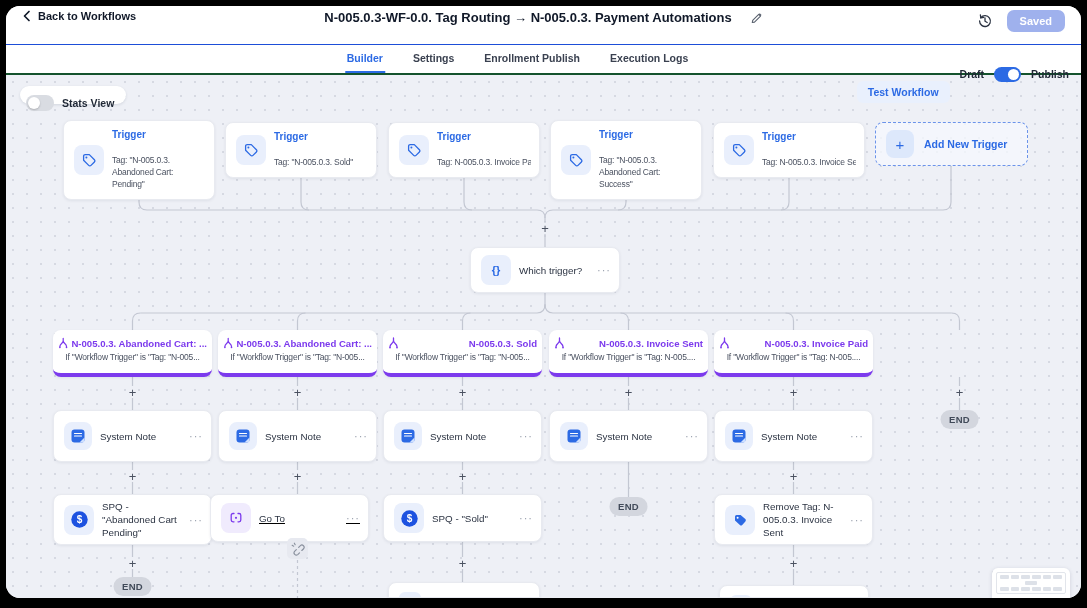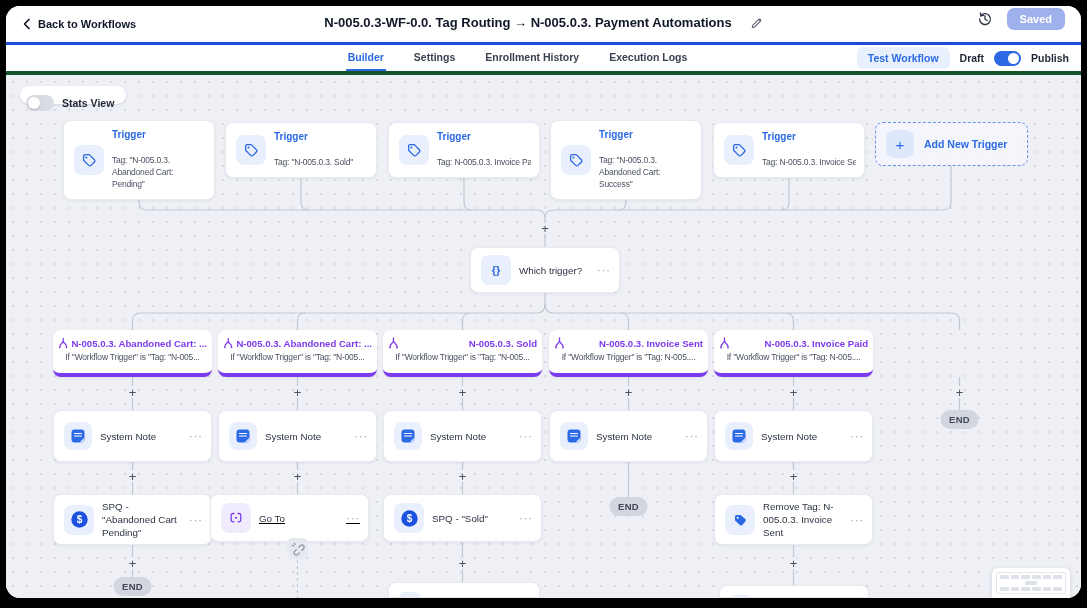--- a/index.html
+++ b/index.html
@@ -1,33 +1,33 @@
 <!DOCTYPE html>
 <html><head>
 <meta charset="utf-8">
 <style>
   * { margin:0; padding:0; box-sizing:border-box; }
   html,body { width:1087px; height:608px; background:#000; font-family:"Liberation Sans", sans-serif; overflow:hidden; }
   .frame { position:absolute; left:6px; top:6px; width:1075px; height:592px; background:#fff; border-radius:14px; overflow:hidden; }
 
   
-  .hdr { position:relative; height:39px; display:flex; align-items:flex-end; padding:12px 16px; border-bottom:3px solid #1d4ed8; background:#fff; z-index:5; }
+  .hdr { position:relative; height:39px; display:flex; align-items:flex-start; padding:4px 16px; border-bottom:1px solid #1d4ed8; background:#fff; z-index:5; }
   .back { display:flex; align-items:center; gap:7px; font-size:11px; font-weight:700; color:#101828; cursor:pointer; }
   .title-wrap { position:absolute; left:50%; transform:translateX(-50%); display:flex; align-items:center; gap:19px; }
   .wf-title { font-size:13px; font-weight:700; color:#101828; white-space:nowrap; }
   .hdr-right { margin-left:auto; display:flex; align-items:center; gap:14px; }
   .saved-btn { background:#9fb1ed; color:#fff; font-size:11px; font-weight:700; border:none; border-radius:7px; padding:5px 13px; }
 
   
-  .tabbar { position:relative; height:30px; border-bottom:4px solid #14532d; background:#fff; display:flex; align-items:center; z-index:5; }
+  .tabbar { position:relative; height:30px; border-bottom:2px solid #14532d; background:#fff; display:flex; align-items:flex-start; z-index:5; }
   .tabs { position:absolute; left:50%; transform:translateX(-50%); margin-left:-26px; display:flex; gap:26px; height:100%; align-items:stretch; }
   .tab { font-size:10.5px; font-weight:600; color:#3a4150; display:flex; align-items:center; padding:0 2px; border-bottom:2px solid transparent; cursor:pointer; }
   .tab.active { color:#2c6ae4; border-bottom-color:#2c6ae4; }
   .tab-right { margin-left:auto; display:flex; align-items:center; gap:10px; padding-right:12px; }
-  .test-btn { background:#e9f0fd; color:#2c6ae4; border:none; border-radius:6px; font-size:10.5px; font-weight:700; padding:5px 11px; }
+  .test-btn { background:#e9f0fd; color:#2c6ae4; border:none; border-radius:6px; font-size:10.5px; font-weight:700; padding:5px 11px;margin-top:36px; }
   .pub-toggle { width:27px; height:15px; border-radius:8px; background:#2c6ae4; position:relative; cursor:pointer; }
   .pub-toggle .knob { position:absolute; right:2px; top:2px; width:11px; height:11px; border-radius:50%; background:#fff; }
   .tg-label { font-size:10.5px; font-weight:600; color:#1f2735; }
 
   
   .canvas { position:absolute; left:0; top:69px; width:1075px; height:523px; background-color:#eef0f6;
             background-image:radial-gradient(#d6d9e2 1px, transparent 1.2px); background-size:14px 14px; }
   .wires { position:absolute; left:0; top:0; pointer-events:none; }
   .plus { position:absolute; transform:translate(-50%,-50%); color:#4a5160; font-size:13px; line-height:1; }
 
@@ -93,21 +93,21 @@
         <path d="M8 5 v3.2 l2.2 1.3" fill="none" stroke="#2b3342" stroke-width="1.3" stroke-linecap="round"></path>
       </svg>
       <button class="saved-btn">Saved</button>
     </div>
   </div>
 
   <div class="tabbar">
     <div class="tabs">
       <div class="tab active">Builder</div>
       <div class="tab">Settings</div>
-      <div class="tab">Enrollment History</div>
+      <div class="tab">Enrollment Publish</div>
       <div class="tab">Execution Logs</div>
     </div>
     <div class="tab-right">
       <button class="test-btn">Test Workflow</button>
       <span class="tg-label">Draft</span>
       <div class="pub-toggle">
           <div class="knob"></div>
         </div>
       <span class="tg-label">Publish</span>
     </div>

